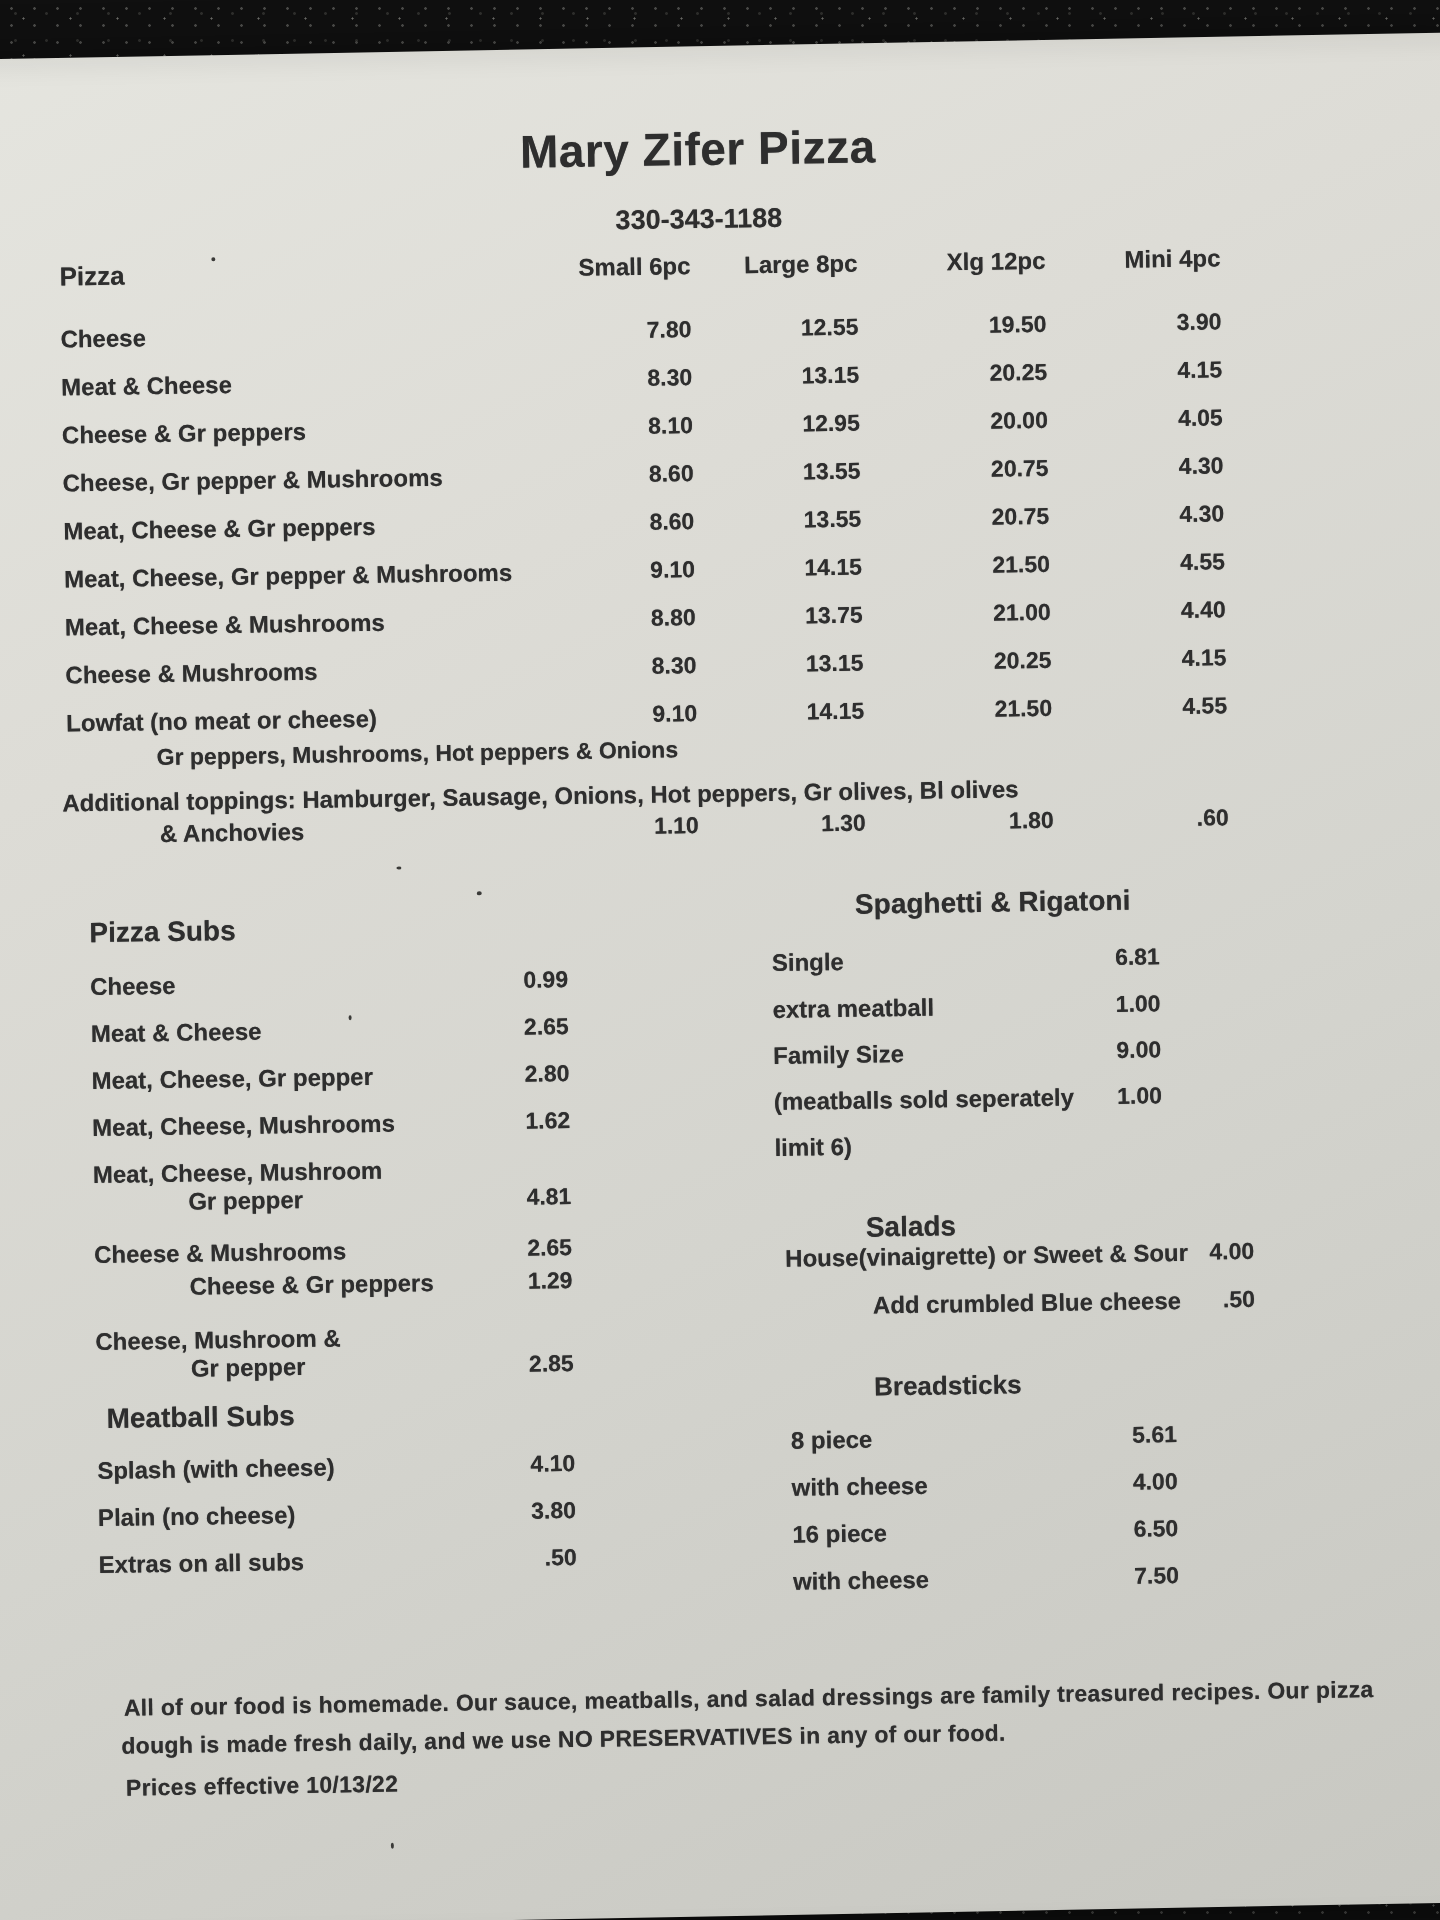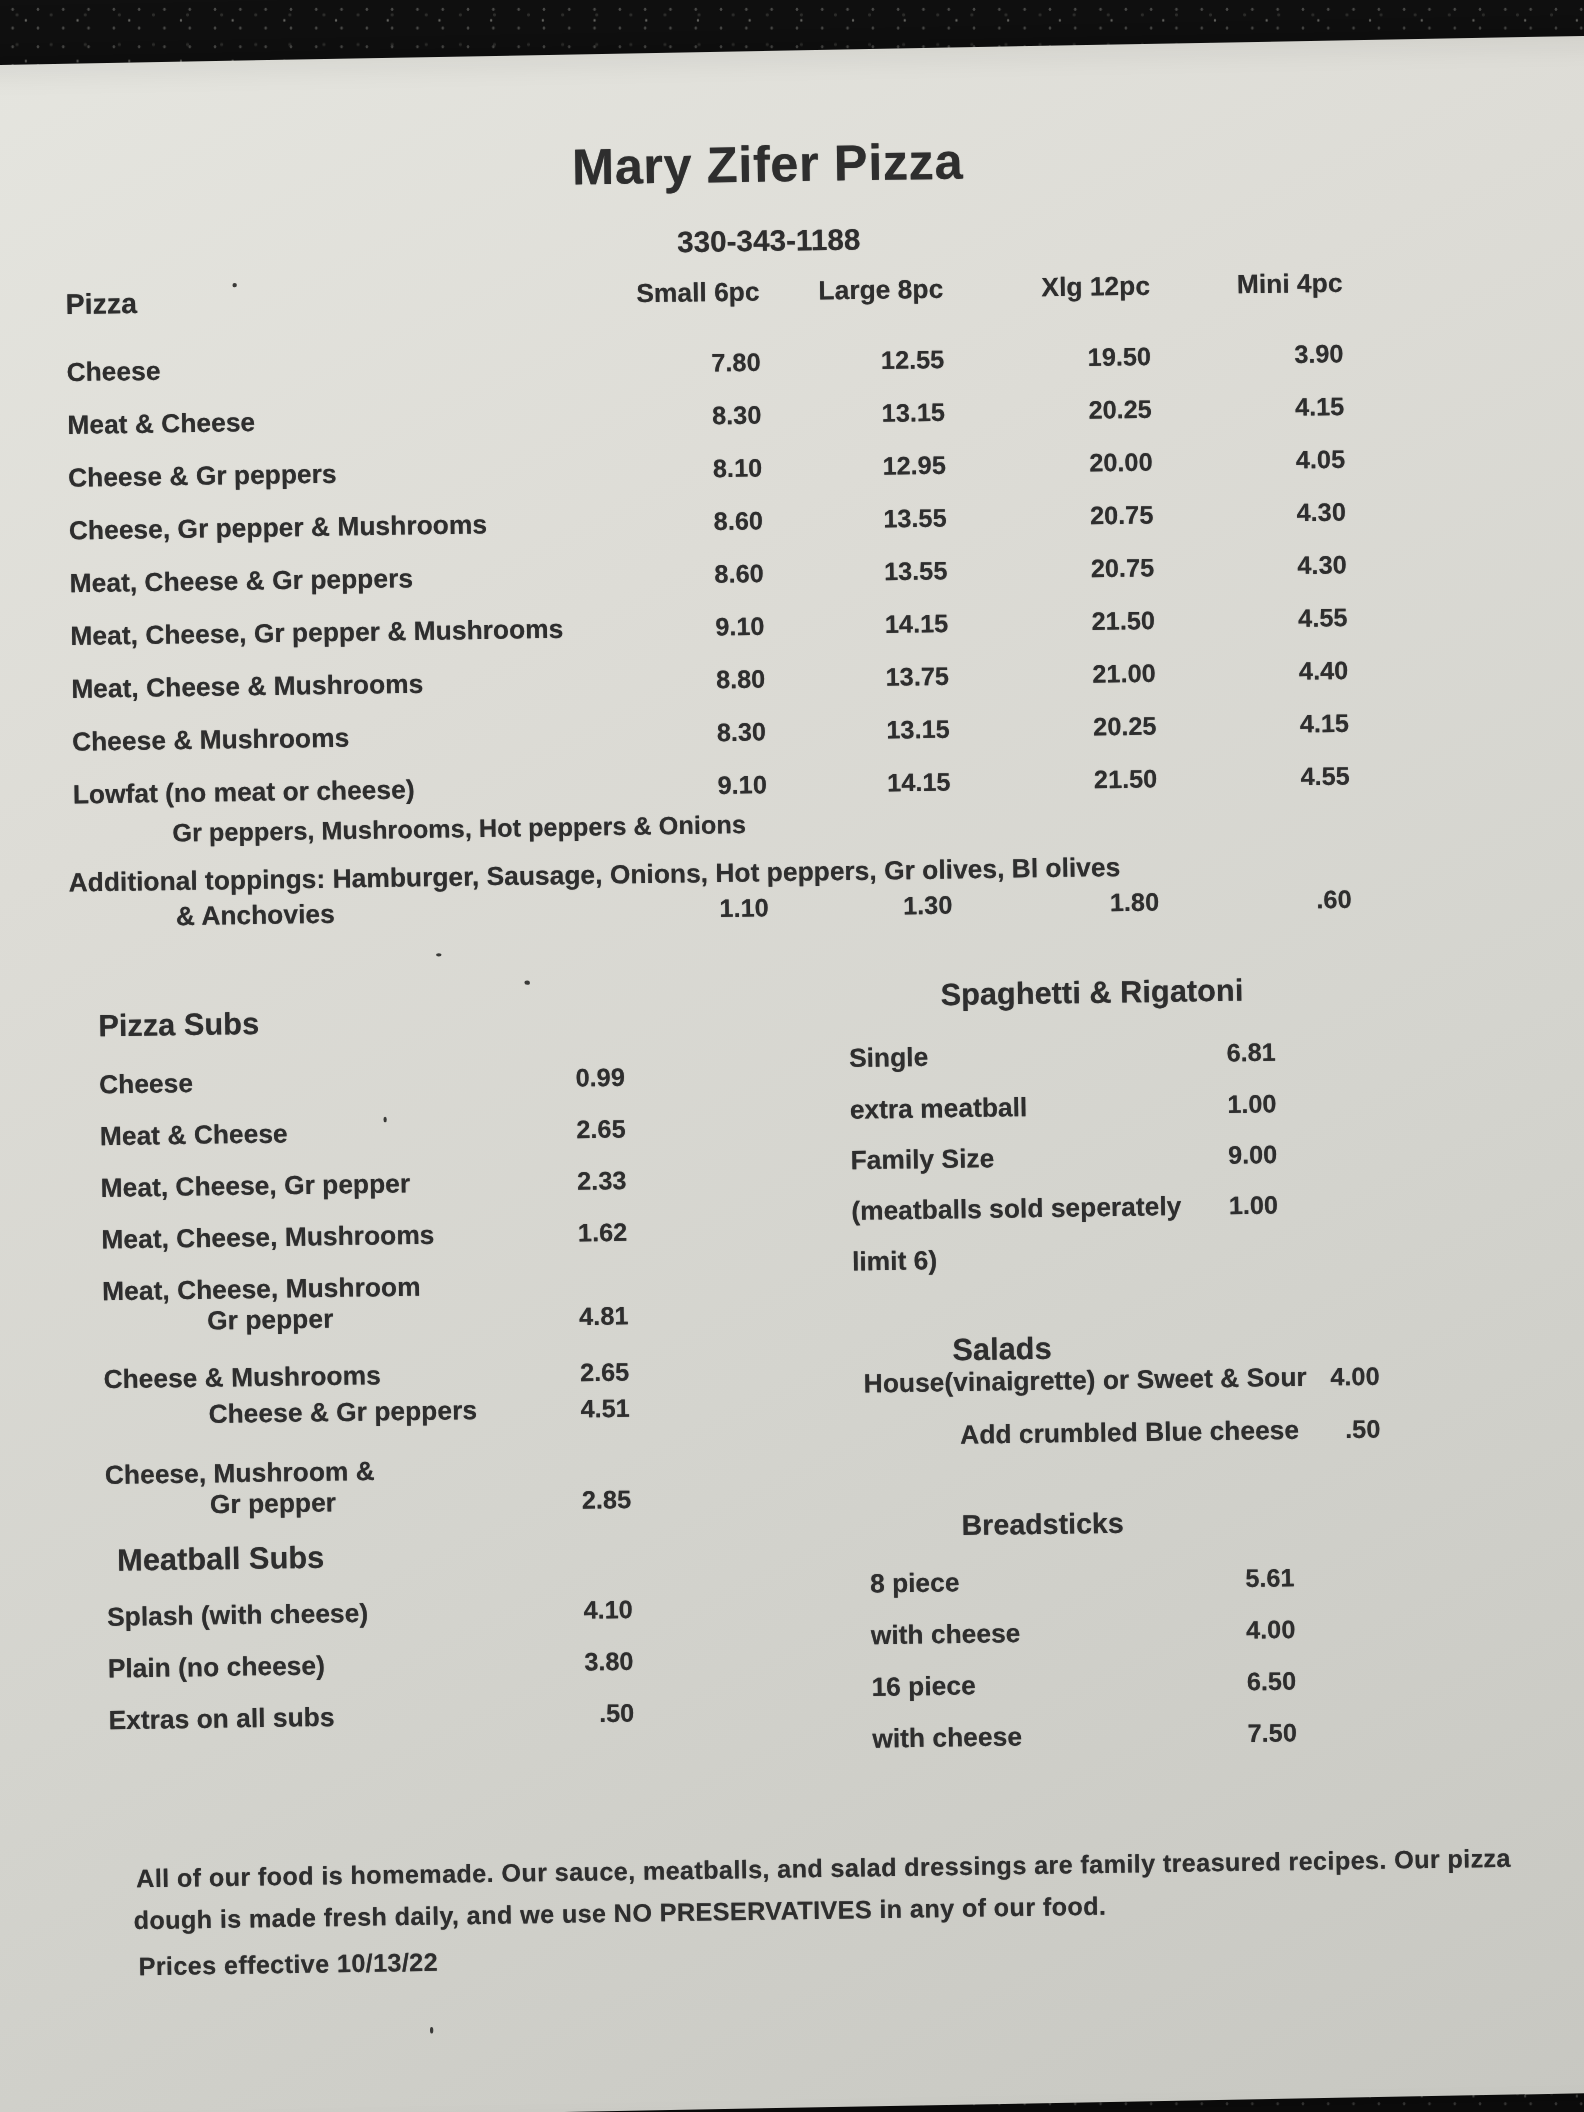--- a/index.html
+++ b/index.html
@@ -145,40 +145,40 @@
   <div class="lrow" style="top:964px">
     <div class="iname">Cheese</div>
     <div class="iprice">0.99</div>
   </div>
   <div class="lrow" style="top:1011px">
     <div class="iname">Meat &amp; Cheese</div>
     <div class="iprice">2.65</div>
   </div>
   <div class="lrow" style="top:1058px">
     <div class="iname">Meat, Cheese, Gr pepper</div>
-    <div class="iprice">2.33</div>
+    <div class="iprice">2.80</div>
   </div>
   <div class="lrow" style="top:1105px">
     <div class="iname">Meat, Cheese, Mushrooms</div>
     <div class="iprice">1.62</div>
   </div>
   <div class="lrow two" style="top:1152px">
     <div class="iname">
       <div>Meat, Cheese, Mushroom</div>
       <div class="ind">Gr pepper</div>
     </div>
     <div class="iprice">4.81</div>
   </div>
   <div class="lrow" style="top:1232px">
     <div class="iname">Cheese &amp; Mushrooms</div>
     <div class="iprice">2.65</div>
   </div>
   <div class="lrow" style="top:1265px">
     <div class="iname ind">Cheese &amp; Gr peppers</div>
-    <div class="iprice">4.51</div>
+    <div class="iprice">1.29</div>
   </div>
   <div class="lrow two" style="top:1319px">
     <div class="iname">
       <div>Cheese, Mushroom &amp;</div>
       <div class="ind">Gr pepper</div>
     </div>
     <div class="iprice">2.85</div>
   </div>
 
   <div class="heading" style="left:90px;top:1394px">Meatball Subs</div>

